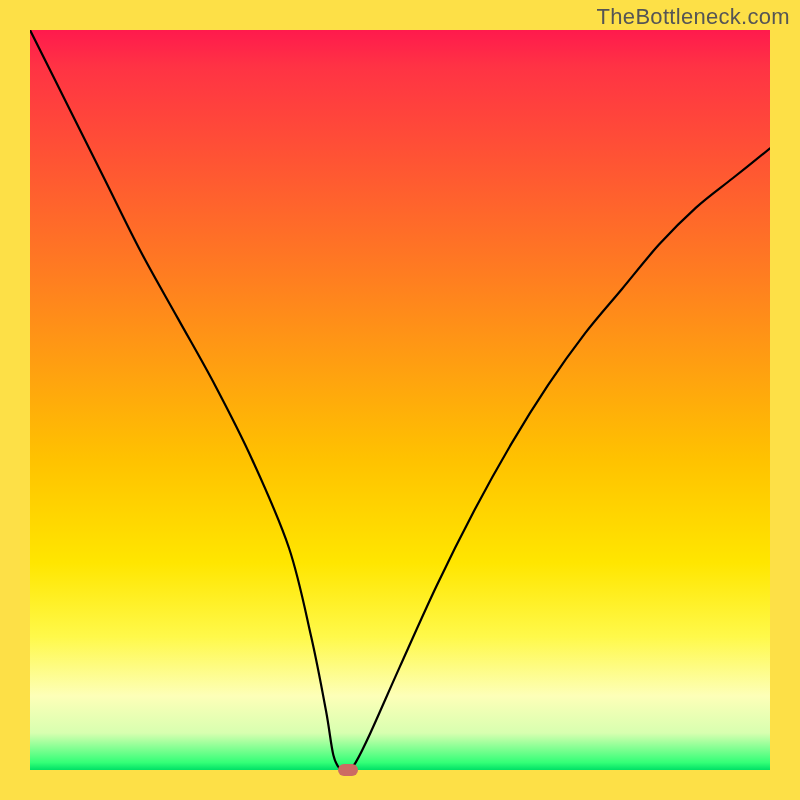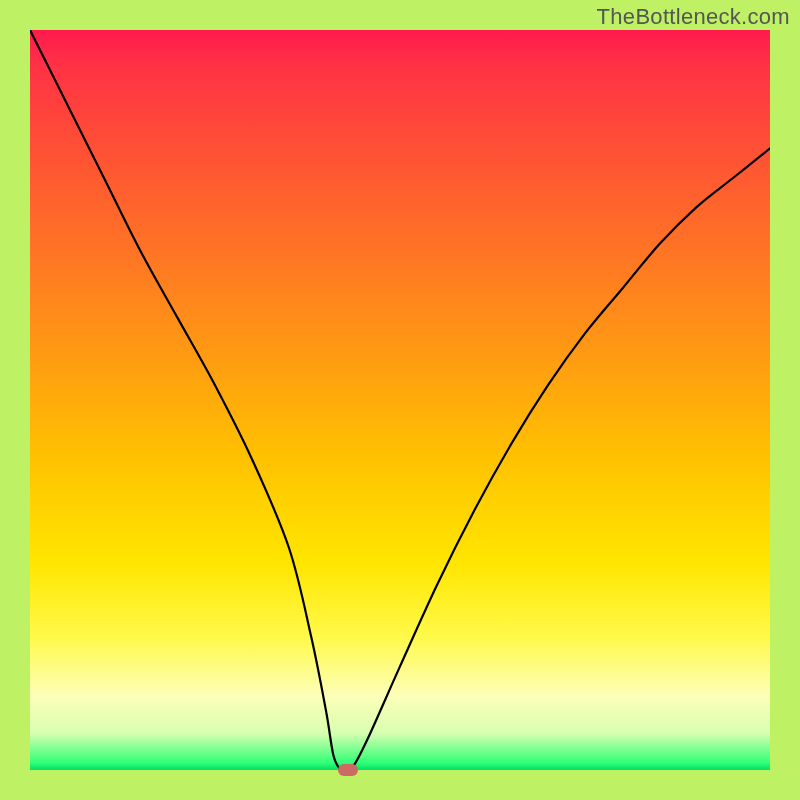--- a/index.html
+++ b/index.html
@@ -10,21 +10,21 @@
     background: #000;
     overflow: hidden;
     font-family: Arial, Helvetica, sans-serif;
   }
   .frame {
     position: absolute;
     top: 0;
     left: 0;
     width: 800px;
     height: 800px;
-    background: #bef264;
+    background: #fde047;
   }
   .plot-area {
     position: absolute;
     top: 30px;
     left: 30px;
     width: 740px;
     height: 740px;
     background: linear-gradient(to bottom,
       #ff1a4d 0%,
       #ff3344 5%,

